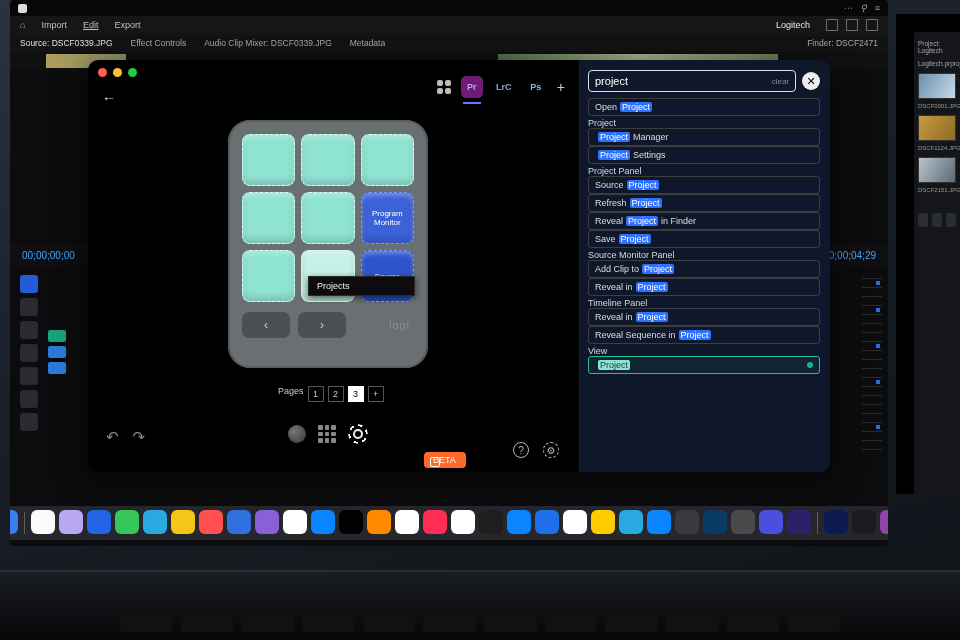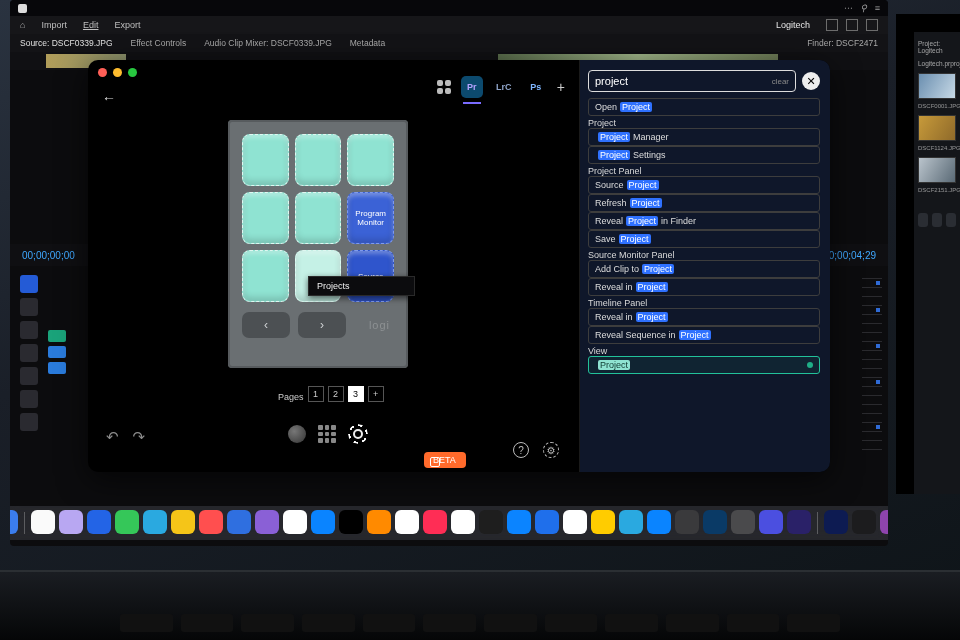--- a/index.html
+++ b/index.html
@@ -86,48 +86,48 @@
   .tl-r{background:#ff5f57;} .tl-y{background:#febc2e;} .tl-g{background:#28c840;}
   .backbtn{ position:absolute; left:14px; top:28px; color:#ddd; font-size:14px;}
   
   .logi-tabs{ position:absolute; right:14px; top:16px; display:flex; gap:10px;
     align-items:center; font-size:10px;}
   .logi-tabs .grid4{ width:14px;height:14px; display:grid;
     grid-template-columns:1fr 1fr; gap:2px;}
   .logi-tabs .grid4 i{ background:#bbb; border-radius:2px;}
   .logi-tabs .app{ width:22px;height:22px; border-radius:5px; display:flex;
     align-items:center;justify-content:center; font-size:9px; font-weight:600;}
-  .logi-tabs .pr{ background:#0c4a6e; color:#b6a3ff; position:relative;}
+  .logi-tabs .pr{ background:#701a75; color:#b6a3ff; position:relative;}
   .logi-tabs .pr::after{content:'';position:absolute;left:2px;right:2px;bottom:-6px;height:2px;background:#7a6cff;}
   .logi-tabs .lrc{ color:#8fa4c9;}
   .logi-tabs .ps{ color:#7fb6ff;}
   .logi-tabs .plus{ color:#ccc; font-size:14px;}
 
   
-  .device{ position:absolute; left:140px; top:60px; width:180px; height:248px;
-    background:#6a6f72; border-radius:4px; padding:14px 14px 10px 14px;
+  .device{ position:absolute; left:140px; top:60px; width:200px; height:248px;
+    background:#6a6f72; border-radius:22px; padding:14px 14px 10px 14px;
     box-shadow: inset 0 0 0 2px #575b5e, 0 4px 10px rgba(0,0,0,.5);}
   .keys{ display:grid; grid-template-columns:repeat(3,1fr);
     grid-template-rows:repeat(3,1fr); gap:6px; height:168px;}
   .key{ border-radius:8px; background:#8fe3d2; border:1px dashed #dff7f1;
     box-shadow:inset 0 3px 4px rgba(255,255,255,.3), inset 0 -4px 6px rgba(0,0,0,.15);
     display:flex; align-items:center; justify-content:center; text-align:center;
     font-size:8px; color:#fff;}
   .key.blue{ background:#3b62d6; border-color:#7f9bee;}
   .key.blue2{ background:#2f55cc; border-color:#7f9bee;}
   .key.lite{ background:#c5f1e6;}
   .dev-nav{ display:flex; gap:8px; margin-top:10px;}
   .dev-nav .btn{ flex:0 0 48px; height:26px; background:#4c5053; border-radius:7px;
     display:flex;align-items:center;justify-content:center; color:#cfd2d4; font-size:12px;}
   .dev-nav .logo{ margin-left:auto; align-self:center; color:#8d9193; font-size:11px;
     letter-spacing:1px; padding-right:4px;}
   .tooltip{ position:absolute; left:220px; top:216px; background:#0c0c0e;
     padding:4px 64px 4px 8px; font-size:9px; color:#eee; border:1px solid #2a2a2a;
     box-shadow:0 2px 6px rgba(0,0,0,.6);}
-  .pager{ position:absolute; left:190px; top:326px; display:flex; align-items:flex-end;
+  .pager{ position:absolute; left:190px; top:326px; display:flex; align-items:flex-start;
     gap:4px; font-size:9px; color:#ccc;}
   .pager .pg{ width:16px;height:16px;border:1px solid #555; display:flex;
     align-items:center;justify-content:center;}
   .pager .pg.sel{ background:#fff; color:#000; border-color:#fff;}
   .pager .plus{ width:16px;height:16px;border:1px solid #555;display:flex;
     align-items:center;justify-content:center;}
   .undo-row{ position:absolute; left:18px; top:368px; display:flex; gap:14px;
     color:#8b8b8b; font-size:15px;}
   .mode-row{ position:absolute; left:200px; top:364px; display:flex; gap:12px;
     align-items:center;}

